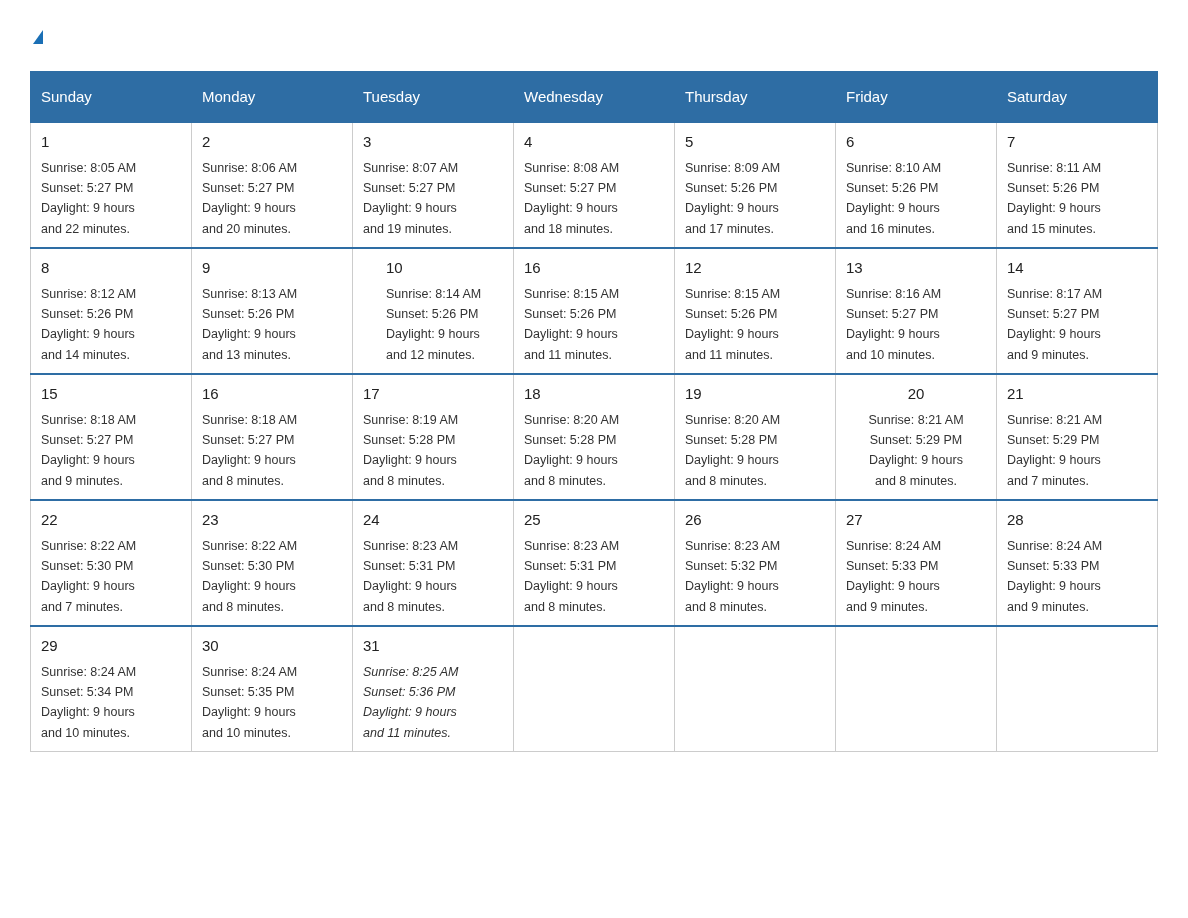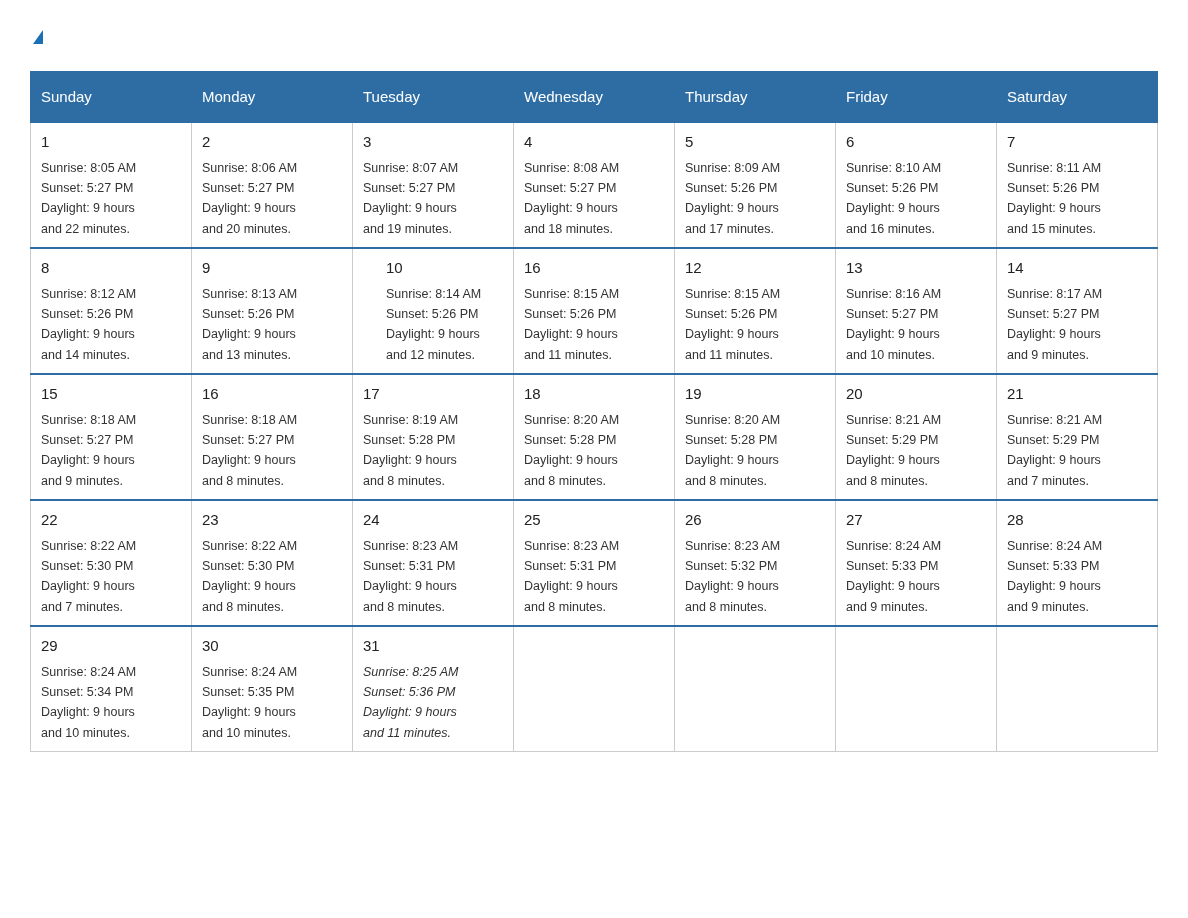--- a/index.html
+++ b/index.html
@@ -217,21 +217,21 @@
 Daylight: 9 hours
 and 8 minutes.</span></td>
         <td style="border-top: 2px solid rgb(46, 109, 164);"><span class="day-num">18</span><span class="day-info" style="white-space: pre-line;">Sunrise: 8:20 AM
 Sunset: 5:28 PM
 Daylight: 9 hours
 and 8 minutes.</span></td>
         <td style="border-top: 2px solid rgb(46, 109, 164);"><span class="day-num">19</span><span class="day-info" style="white-space: pre-line;">Sunrise: 8:20 AM
 Sunset: 5:28 PM
 Daylight: 9 hours
 and 8 minutes.</span></td>
-        <td style="border-top: 2px solid rgb(46, 109, 164);"><span class="day-num">20</span><span class="day-info" style="white-space: pre-line;">Sunrise: 8:21 AM
+        <td style="border-top: 2px solid rgb(46, 109, 164); text-align: center;"><span class="day-num">20</span><span class="day-info" style="white-space: pre-line;">Sunrise: 8:21 AM
 Sunset: 5:29 PM
 Daylight: 9 hours
 and 8 minutes.</span></td>
         <td style="border-top: 2px solid rgb(46, 109, 164);"><span class="day-num">21</span><span class="day-info" style="white-space: pre-line;">Sunrise: 8:21 AM
 Sunset: 5:29 PM
 Daylight: 9 hours
 and 7 minutes.</span></td>
       </tr>
       <tr>
         <td style="border-top: 2px solid rgb(46, 109, 164); margin-top: 12px;"><span class="day-num">22</span><span class="day-info" style="white-space: pre-line;">Sunrise: 8:22 AM

